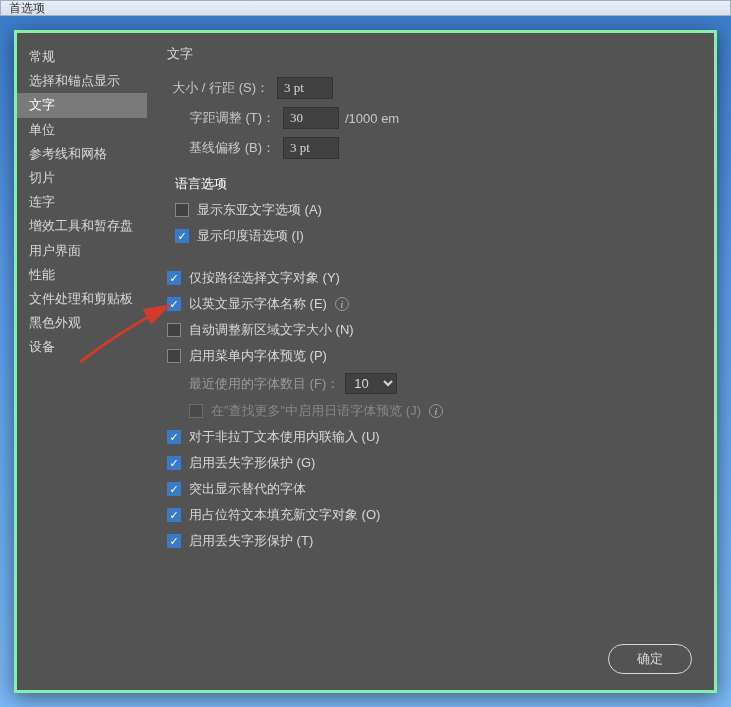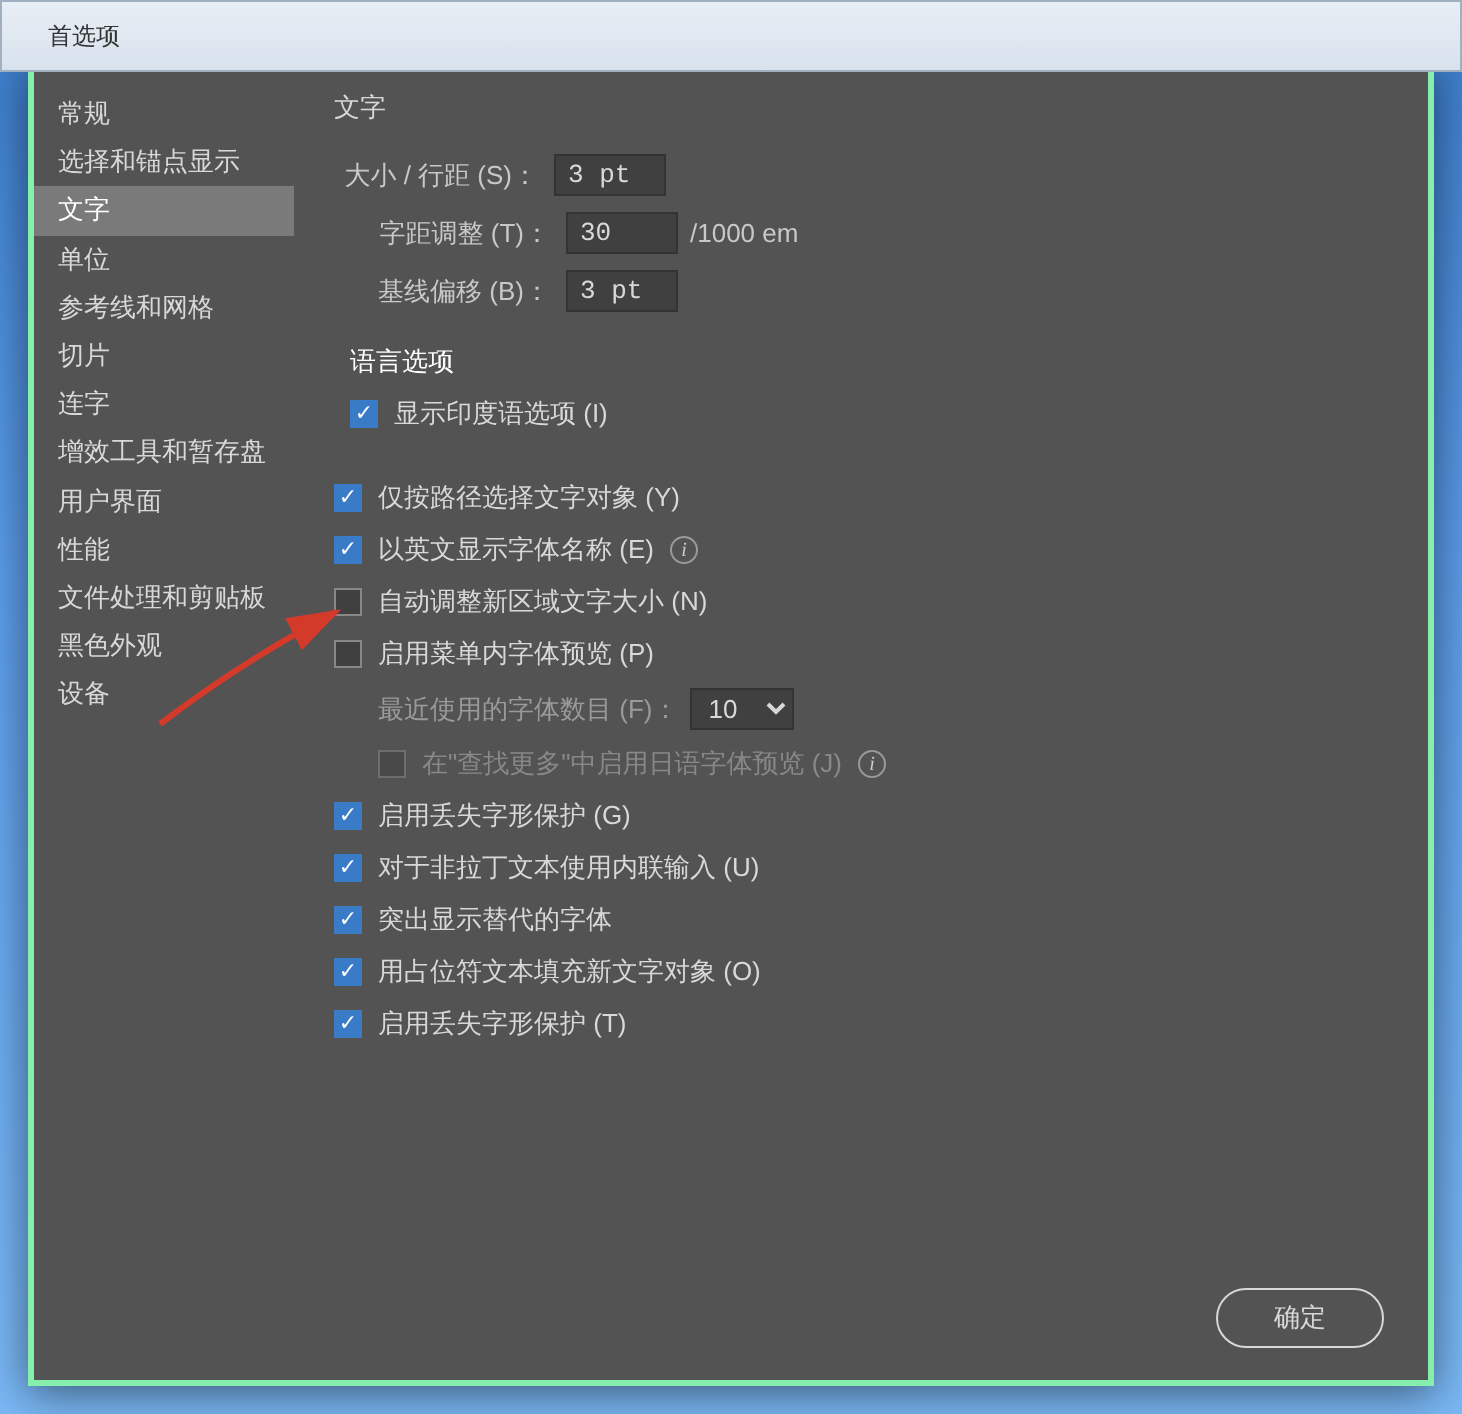--- a/index.html
+++ b/index.html
@@ -12,26 +12,26 @@
       overflow: hidden;
     }
     .desktop-bg {
       position: absolute;
       inset: 0;
       background: linear-gradient(180deg, #3a7bc8 0%, #5a9be8 40%, #7ab8f5 100%);
     }
     .titlebar {
       position: absolute;
       top: 0; left: 0; right: 0;
-      height: 36px;
+      height: 16px;
       background: linear-gradient(180deg, #e8eef5 0%, #d8e2ed 100%);
       border: 1px solid #a0b0c0;
       display: flex;
       align-items: center;
-      padding-left: 23px;
+      padding-left: 8px;
       font-size: 12px;
       color: #333;
       z-index: 10;
     }
     .dialog {
       position: absolute;
       top: 30px;
       left: 14px;
       right: 14px;
       bottom: 14px;
@@ -79,21 +79,21 @@
       padding-right: 8px;
       min-width: 110px;
     }
     .field-input {
       background: #404040;
       border: 1px solid #333;
       color: #d8d8d8;
       padding: 2px 6px;
       width: 56px;
       font-size: 13px;
-      font-family: Liberation Mono, monospace;
+      font-family: Liberation Serif, serif;
     }
     .field-suffix {
       color: #c8c8c8;
       margin-left: 6px;
     }
     .subsection {
       color: #ffffff;
       margin: 16px 0 8px 0;
       font-size: 13px;
     }
@@ -218,20 +218,24 @@
     </div>
     <div class="field-row">
       <span class="field-label" style="min-width:116px">基线偏移 (B)：</span>
       <input class="field-input" value="3 pt" style="">
     </div>
 
     <div class="lang-section">
       <div class="subsection">语言选项</div>
       <div id="lang-items">
           <div class="check-row">
+            <span class="chk"></span>
+            <span class="check-label">显示东亚文字选项 (A)</span>
+          </div>
+          <div class="check-row">
             <span class="chk checked"></span>
             <span class="check-label">显示印度语选项 (I)</span>
           </div>
         </div>
     </div>
 
     <div class="spacer"></div>
     <div id="checks1">
         <div class="check-row">
           <span class="chk checked"></span>
@@ -260,25 +264,25 @@
     </div>
 
     <div id="checks2">
         <div class="check-row" style="margin-left: 22px;">
           <span class="chk disabled"></span>
           <span class="check-label disabled">在"查找更多"中启用日语字体预览 (J)</span>
           <span class="info-icon">i</span>
         </div>
         <div class="check-row">
           <span class="chk checked"></span>
+          <span class="check-label">对于非拉丁文本使用内联输入 (U)</span>
+        </div>
+        <div class="check-row">
+          <span class="chk checked"></span>
           <span class="check-label">启用丢失字形保护 (G)</span>
-        </div>
-        <div class="check-row">
-          <span class="chk checked"></span>
-          <span class="check-label">对于非拉丁文本使用内联输入 (U)</span>
         </div>
         <div class="check-row">
           <span class="chk checked"></span>
           <span class="check-label">突出显示替代的字体</span>
         </div>
         <div class="check-row">
           <span class="chk checked"></span>
           <span class="check-label">用占位符文本填充新文字对象 (O)</span>
         </div>
         <div class="check-row">

